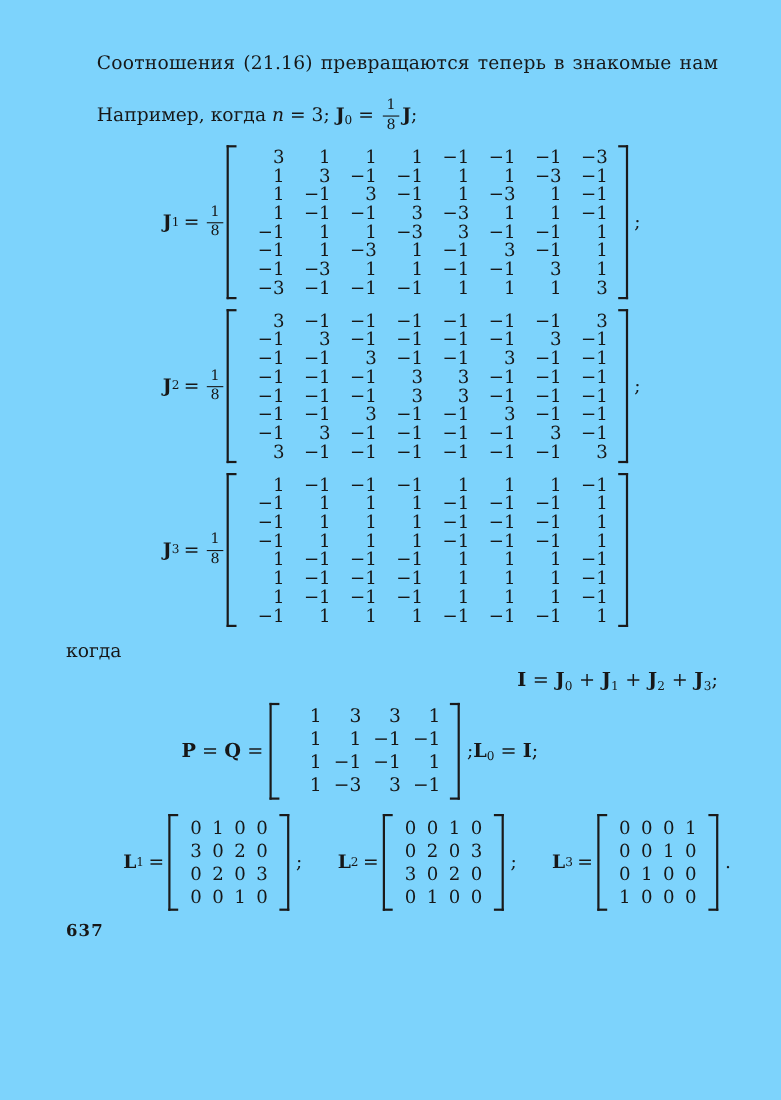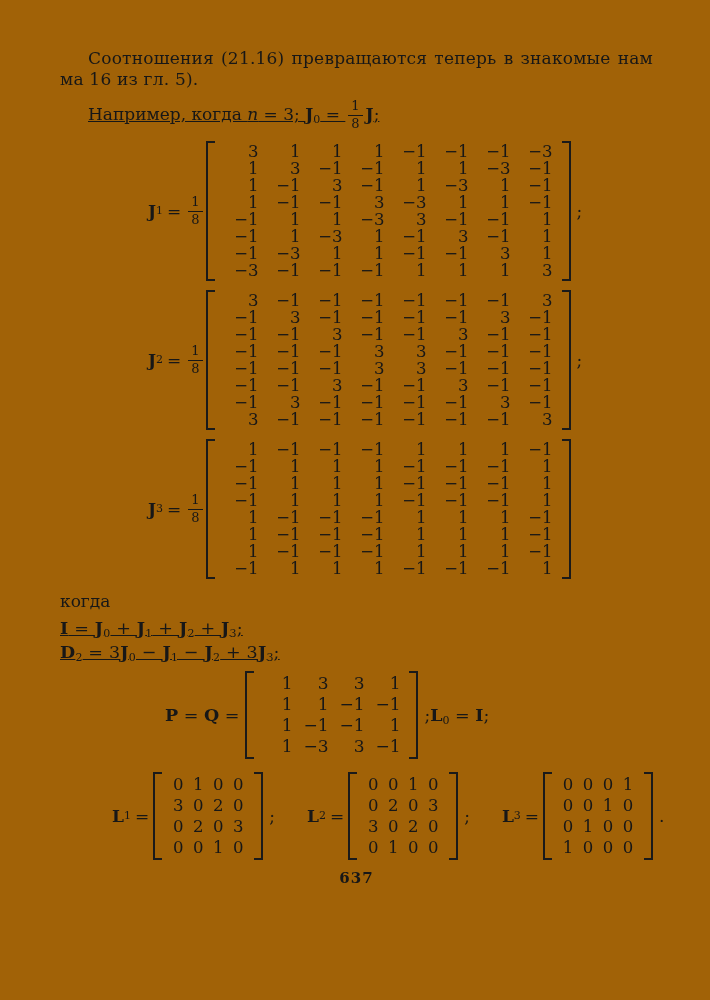--- a/index.html
+++ b/index.html
@@ -1,29 +1,29 @@
 <!DOCTYPE html>
 <html><head>
 <meta charset="utf-8">
 <style>
   html,body{margin:0;padding:0;}
   body{background:#e9e9e9;}
   .page{
     width:710px;height:1000px;box-sizing:border-box;
     padding:48px 57px 0 60px;
-    background:#a16207;color:#171717;
+    background:#7dd3fc;color:#171717;
     font-family:"DejaVu Serif", serif;
     overflow:hidden;position:relative;
   }
   
   .pline{font-size:17px;line-height:21px;text-align:justify;text-align-last:justify;letter-spacing:.2px;}
   .pline.first{text-indent:28px;}
   .pline.last{text-align:left;text-align-last:left;}
   
-  .ex-line{margin-top:5px;padding-left:28px;font-size:17px;line-height:38px;white-space:nowrap;text-decoration:underline;}
+  .ex-line{margin-top:17px;padding-left:28px;font-size:17px;line-height:38px;white-space:nowrap;}
   .ex-line i{font-style:italic;}
   b{font-weight:bold;}
   sub{font-size:11px;line-height:0;vertical-align:-3px;font-weight:normal;}
   
   .frac{display:inline-flex;flex-direction:column;align-items:center;
         font-size:13px;line-height:1.15;vertical-align:middle;margin:0 3px;}
   .fnum{border-bottom:1.4px solid #171717;padding:0 3px 1px;}
   .fden{padding-top:1px;}
   
   .mat-block{display:flex;align-items:center;}
@@ -37,40 +37,39 @@
   .mrow{display:flex;}
   .mat-j .mcell{width:42px;text-align:right;font-size:16.5px;line-height:17px;}
   .mat-pq .mcell{width:36px;text-align:right;font-size:17px;line-height:21px;}
   .mat-l{padding:3px 6px;}
   .mat-l .mcell{width:20px;text-align:center;font-size:16.5px;line-height:21px;}
   .trail{font-size:17px;margin-left:6px;align-self:center;}
   
   .then-word{margin-top:11px;font-size:17px;line-height:21px;}
   
   .eqs{margin-top:5px;}
-  .eq-line{text-align:left;font-size:17.5px;line-height:23.5px;letter-spacing:.2px;text-decoration:underline;}
+  .eq-line{text-align:right;font-size:17.5px;line-height:23.5px;letter-spacing:.2px;}
   .eq-inline{font-size:17.5px;white-space:nowrap;}
   
   .pq-line{margin-left:105px;margin-top:6px;}
   .pq-line .aside{}
   
   .l-row{display:flex;align-items:center;margin-left:52px;margin-top:11px;}
   .l-group{display:flex;align-items:center;margin-right:32px;}
   .l-group:last-child{margin-right:0;}
   
-  .pagenum{text-align:center;margin-top:8px;font-size:15px;font-weight:bold;letter-spacing:1px;}
+  .pagenum{text-align:left;margin-top:8px;font-size:15px;font-weight:bold;letter-spacing:1px;}
 </style>
 </head>
 <body>
 
 <div class="page">
 
   <div>
     <div class="pline first">Соотношения (21.16) превращаются теперь в знакомые нам</div>
-    <div class="pline last">ма 16 из гл. 5).</div>
   </div>
 
   <div class="ex-line"><span>Например, когда </span><i>n</i><span> = 3; </span><b>J</b><sub>0</sub><span> = </span><span class="frac">
         <span class="fnum">1</span>
         <span class="fden">8</span>
       </span><b>J</b><span>;</span></div>
 
   <div class="mat-block jblock">
     <span class="mlabel">
         <b>J</b>
@@ -359,21 +358,20 @@
         </span>
       </span>
     <span class="bkt bkt-r"></span>
     <span class="trail"></span>
   </div>
 
   <div class="then-word">когда</div>
 
   <div class="eqs">
     <div class="eq-line"><b>I</b> = <b>J</b><sub>0</sub> + <b>J</b><sub>1</sub> + <b>J</b><sub>2</sub> + <b>J</b><sub>3</sub>;</div>
-    <div class="eq-line"><b>D</b><sub>2</sub> = 3<b>J</b><sub>0</sub> − <b>J</b><sub>1</sub> − <b>J</b><sub>2</sub> + 3<b>J</b><sub>3</sub>;</div>
   </div>
 
   <div class="mat-block pq-line">
     <span class="eq-inline"><b>P</b> = <b>Q</b> =</span>
     <span class="bkt bkt-l" style="margin-left:6px;"></span>
     <span class="mat mat-pq">
         <span class="mrow">
           <span class="mcell">1</span>
           <span class="mcell">3</span>
           <span class="mcell">3</span>

